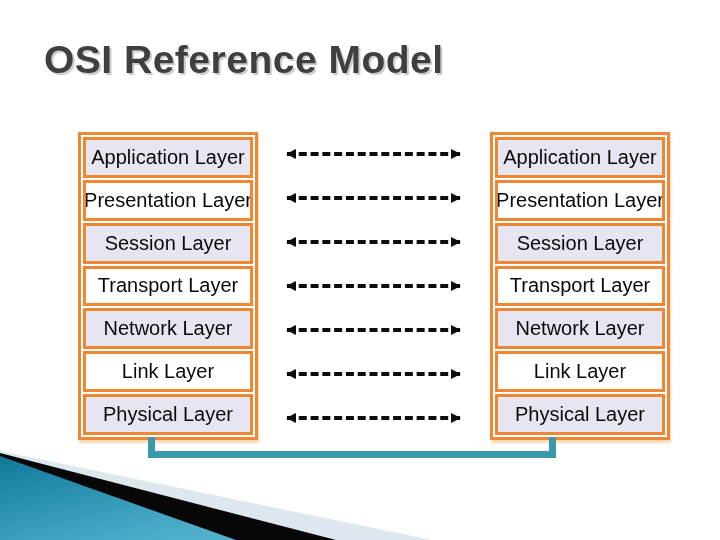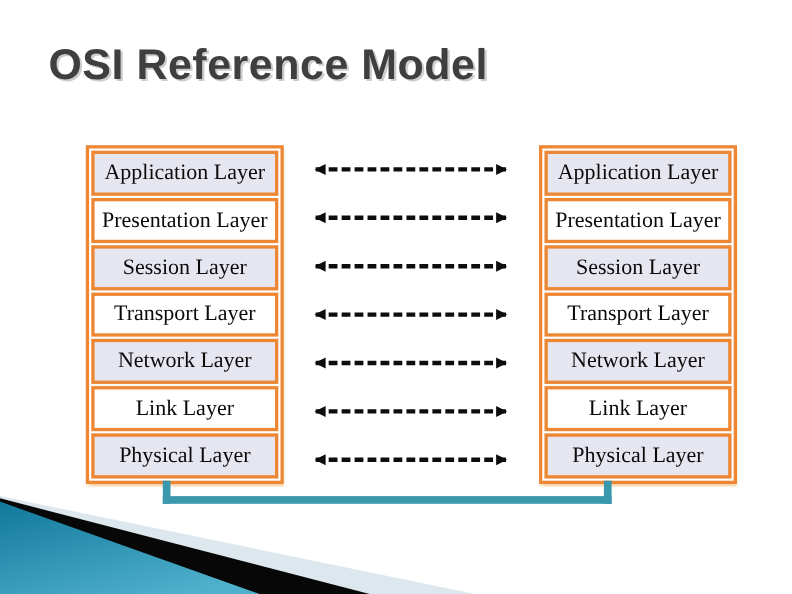--- a/index.html
+++ b/index.html
@@ -19,21 +19,21 @@
     background:#fff;padding:2px;
     display:grid;grid-template-rows:repeat(7,1fr);gap:2px;
     box-shadow:1px 3px 2px rgba(243,186,110,.55);
   }
   .stack-left{left:78px;}
   .stack-right{left:490px;}
   .layer-box{
     border:3px solid var(--box-border,#ED8733);
     background:var(--box-fill-a,#E6E6F0);
     display:flex;align-items:center;justify-content:center;
-    font-family:Liberation Serif, serif;
+    font-family:Liberation Sans, sans-serif;
     font-size:20px;color:#0a0a0a;white-space:nowrap;overflow:hidden;
   }
   .layer-box.alt{background:var(--box-fill-b,#FFFFFF);}
   .arrows{
     position:absolute;left:287px;top:132px;width:173px;height:308px;
     display:grid;grid-template-rows:repeat(7,1fr);
   }
   .arrow-row{display:flex;align-items:center;}
   .arrow{
     position:relative;width:100%;height:0;

